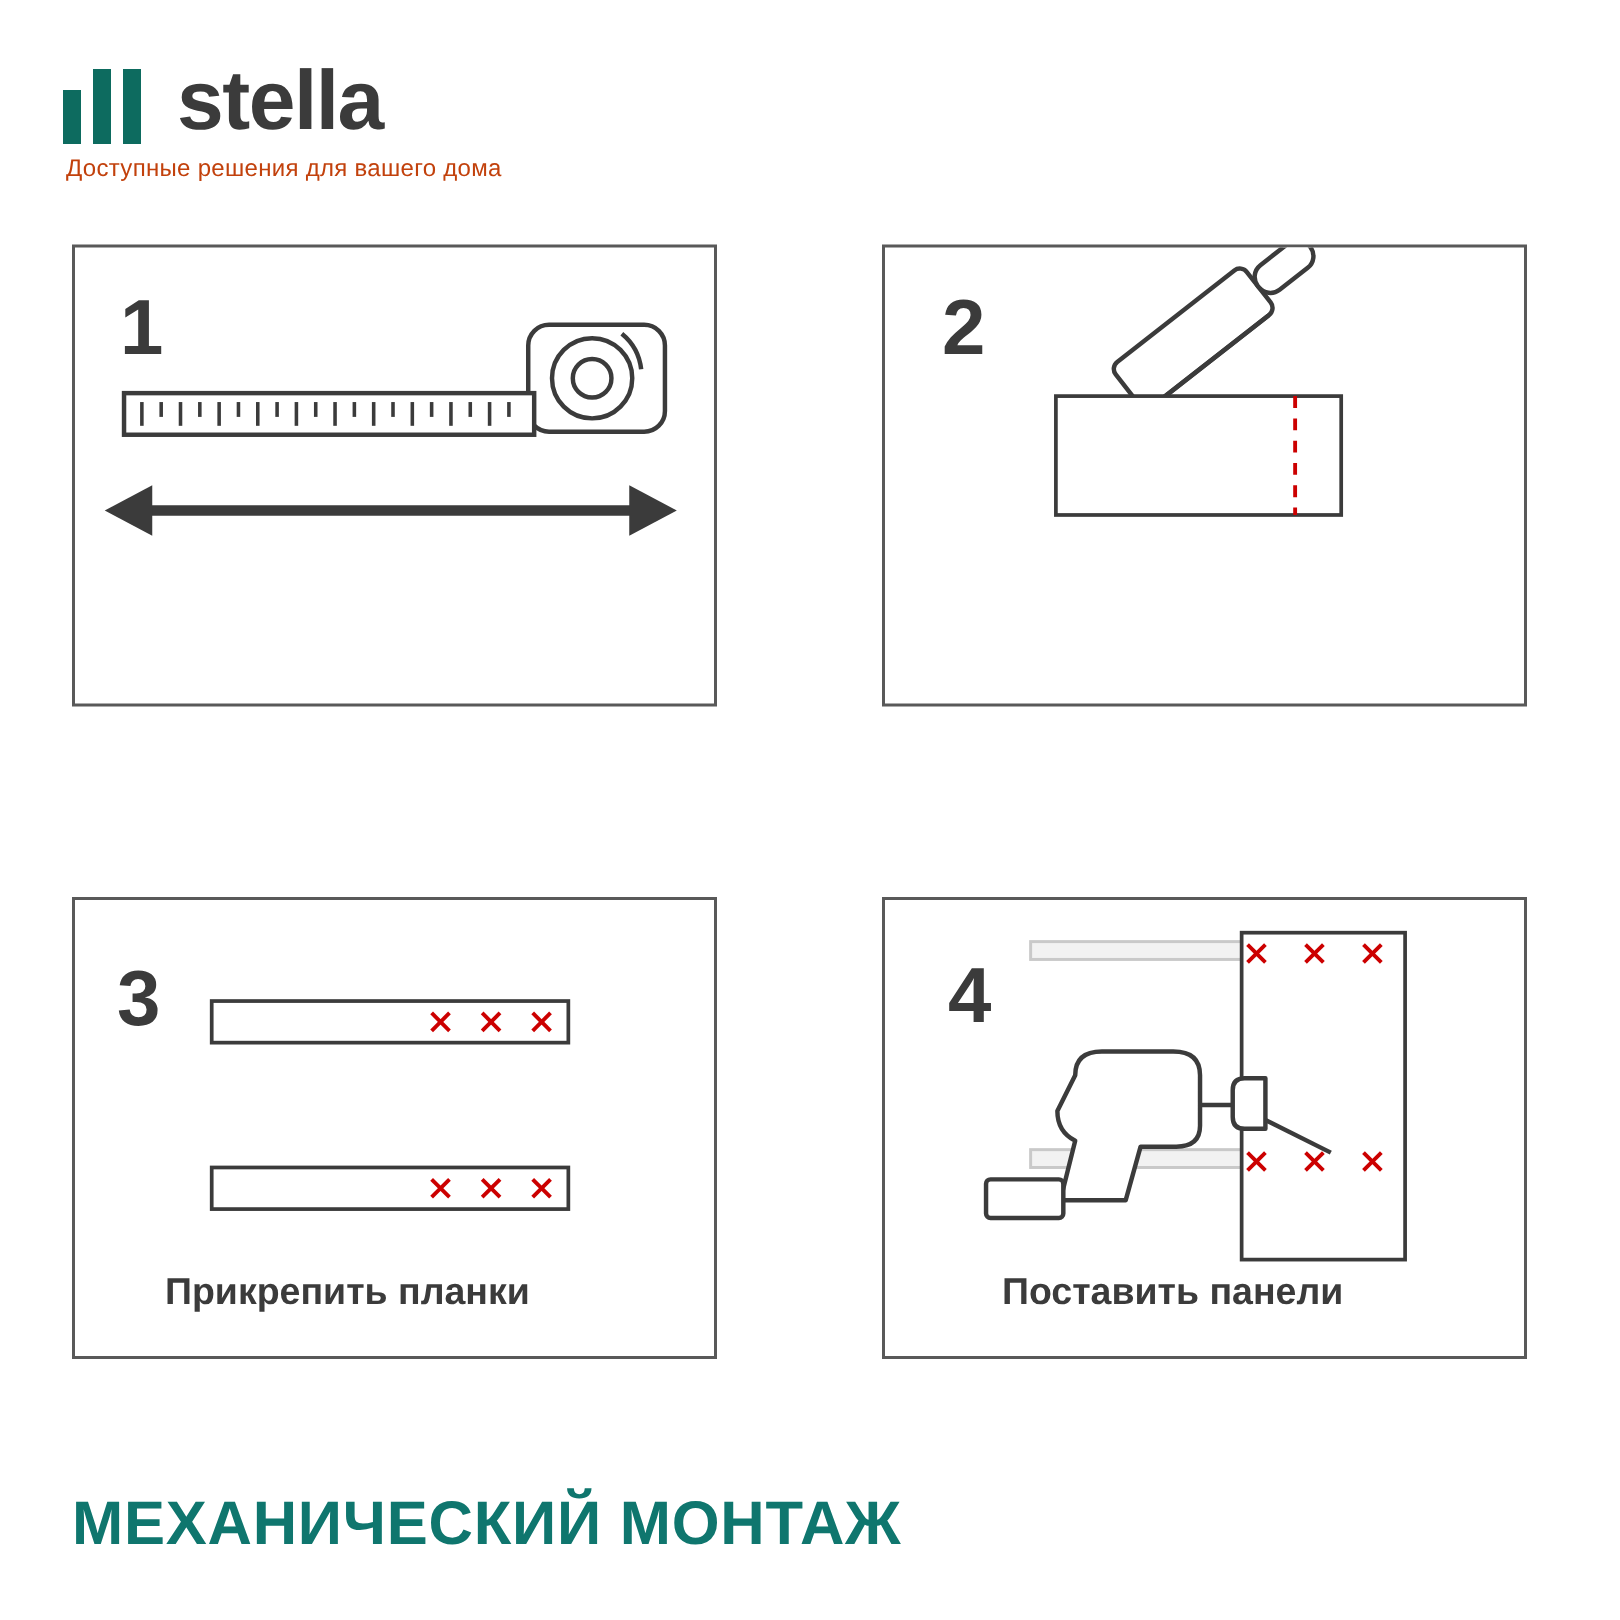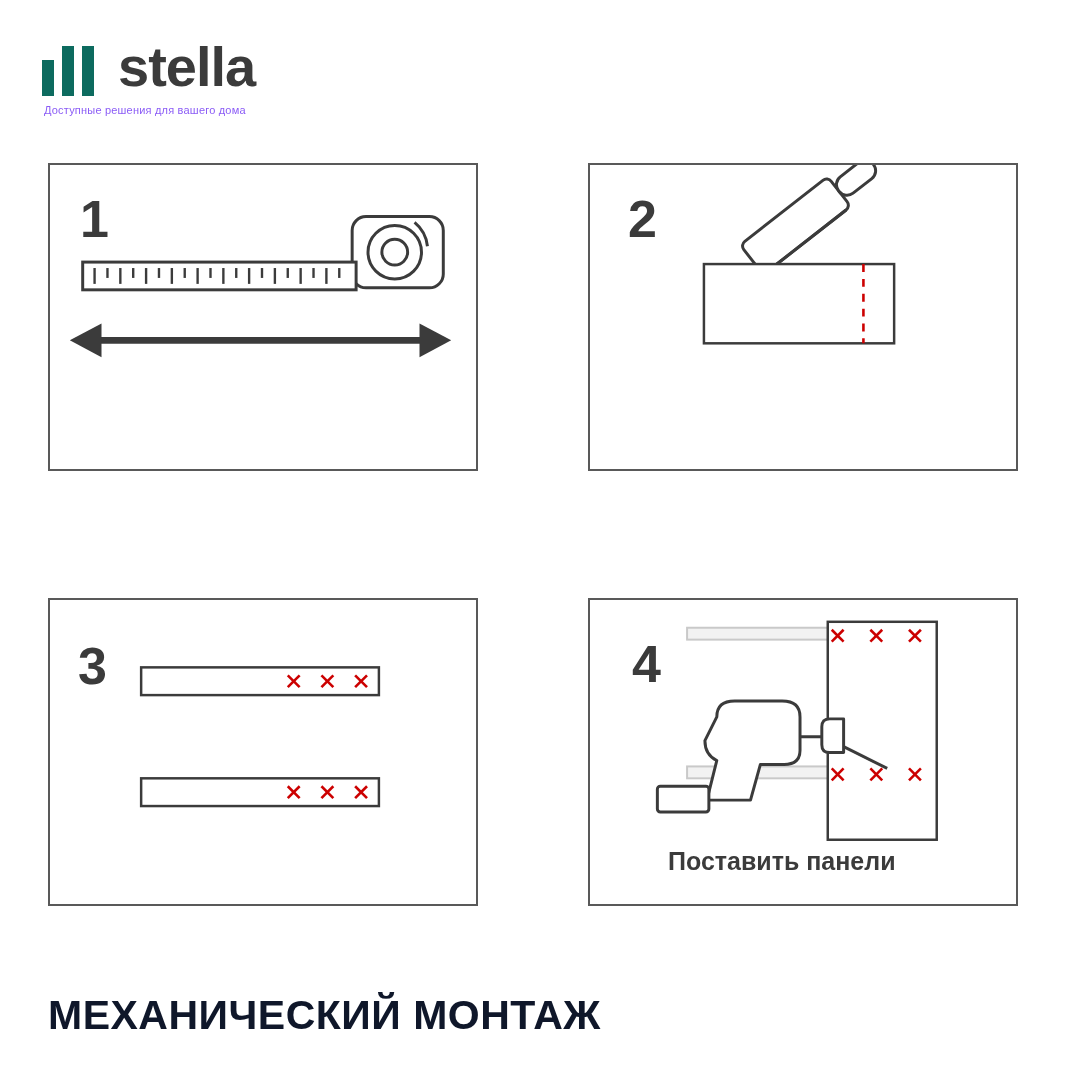--- a/index.html
+++ b/index.html
@@ -47,22 +47,22 @@
     font-size: 56px;
     font-weight: bold;
     letter-spacing: -1px;
     color: #3b3b3b;
     line-height: 1;
     margin-left: 6px;
   }
   .logo-tagline {
     margin-top: 6px;
     margin-left: 2px;
-    font-size: 11px;
-    color: #8b5cf6;
+    font-size: 16px;
+    color: #c2410c;
     letter-spacing: 0.2px;
   }
 
   
   .card {
     position: absolute;
     border: 2px solid #595959;
     background: #ffffff;
     box-sizing: border-box;
   }
@@ -102,21 +102,21 @@
     pointer-events: none;
   }
 
   
   .footer-title {
     position: absolute;
     left: 48px;
     top: 992px;
     font-size: 41px;
     font-weight: bold;
-    color: #0f172a;
+    color: #0f766e;
     letter-spacing: 0.5px;
     text-transform: uppercase;
   }
 </style>
 </head>
 <body>
 
 <div class="logo-block">
   <div class="logo-row">
     <div class="logo-mark">
@@ -203,20 +203,21 @@
     <rect x="92" y="180" width="240" height="28" fill="#ffffff" stroke="#3b3b3b" stroke-width="2.5"></rect>
     <g stroke="#cc0000" stroke-width="2.6">
       <line x1="240" y1="188" x2="252" y2="200"></line>
         <line x1="252" y1="188" x2="240" y2="200"></line>
       <line x1="274" y1="188" x2="286" y2="200"></line>
         <line x1="286" y1="188" x2="274" y2="200"></line>
       <line x1="308" y1="188" x2="320" y2="200"></line>
         <line x1="320" y1="188" x2="308" y2="200"></line>
     </g>
   </svg>
+  <div class="card-caption">Прикрепить планки</div>
 </div>
 
 <div class="card" id="card-4">
   <div class="step-num">4</div>
   <svg class="art" viewBox="0 0 430 308">
 
     <rect x="98" y="28" width="150" height="12" fill="#f2f2f2" stroke="#c9c9c9" stroke-width="2"></rect>
     <rect x="98" y="168" width="150" height="12" fill="#f2f2f2" stroke="#c9c9c9" stroke-width="2"></rect>
 
     <rect x="240" y="22" width="110" height="220" fill="#ffffff" stroke="#3b3b3b" stroke-width="2.5"></rect>

